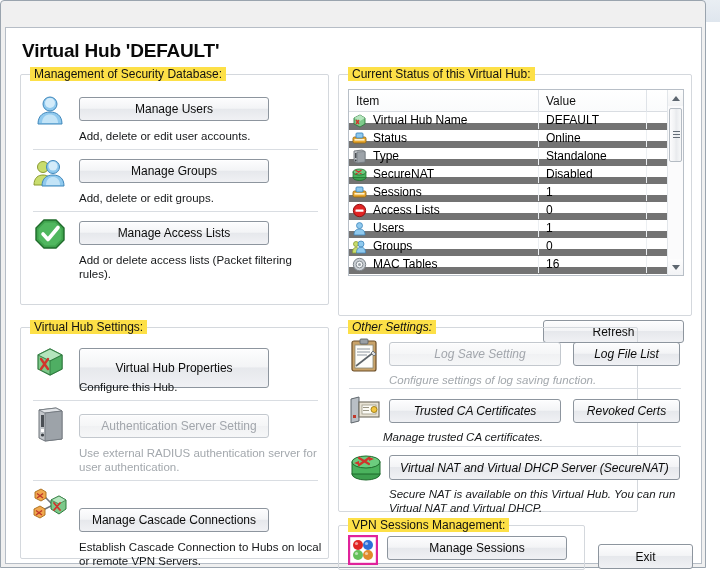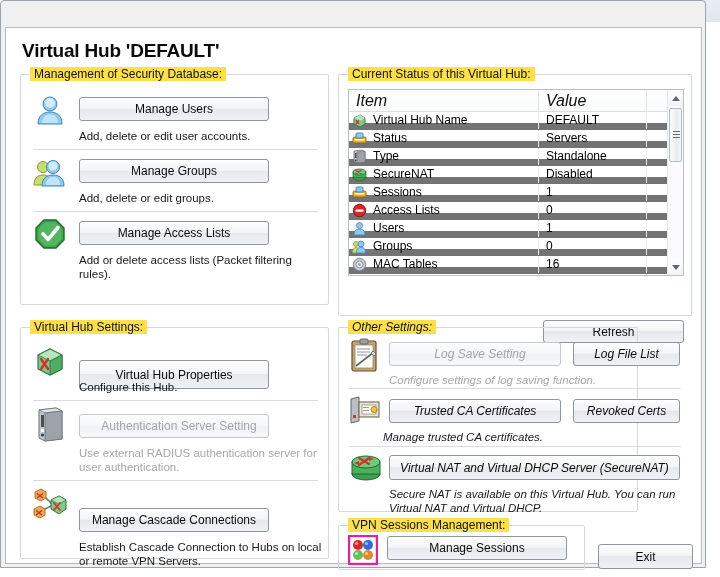--- a/index.html
+++ b/index.html
@@ -207,26 +207,25 @@
     height: 22px;
     background: linear-gradient(to bottom, #ffffff 0%, #fafbfc 100%);
     border-bottom: 1px solid #d9dde2;
     box-sizing: border-box;
   }
   .t-head-cell {
     position: absolute;
     top: 0;
     height: 22px;
     line-height: 22px;
-    font-size: 16px;
+    font-size: 12px;
     color: #111;
     padding-left: 7px;
     box-sizing: border-box;
     border-right: 1px solid #dfe3e8;
-    font-style: italic;
   }
   .t-body {
     position: absolute;
     left: 0;
     top: 22px;
     right: 0;
     bottom: 0;
   }
   .t-row {
     position: relative;
@@ -391,21 +390,21 @@
       <div class="gb-title">Virtual Hub Settings:</div>
 
       <div class="icon-box" style="left:12px; top:16px;">
         <svg width="34" height="34" viewBox="0 0 34 34">
           <polygon points="5,11 17,5 29,11 29,25 17,31 5,25" fill="#7dc98a" stroke="#2f7a3e" stroke-width="1.2"></polygon>
           <polygon points="5,11 17,5 29,11 17,17" fill="#b4e5bd" stroke="#2f7a3e" stroke-width="0.9"></polygon>
           <polygon points="17,17 29,11 29,25 17,31" fill="#4fae63" stroke="#2f7a3e" stroke-width="0.9"></polygon>
           <path d="M8,15 L15,25 M15,15 L8,25" stroke="#d0342c" stroke-width="2.4" fill="none" stroke-linecap="round"></path>
         </svg>
       </div>
-      <div class="btn" style="left:58px; top:20px; width:190px; height:29px;margin-top:12px;">Virtual Hub Properties</div>
+      <div class="btn" style="left:58px; top:20px; width:190px; height:40px;">Virtual Hub Properties</div>
       <div class="desc" style="left:58px; top:52px; width:240px;">Configure this Hub.</div>
 
       <div class="sep" style="left:12px; top:72px; width:285px;"></div>
 
       <div class="icon-box" style="left:14px; top:78px;">
         <svg width="30" height="36" viewBox="0 0 30 36">
           <polygon points="4,4 21,2 27,5 27,33 10,35 4,32" fill="#c3c7cb" stroke="#6f757b" stroke-width="1"></polygon>
           <polygon points="4,4 21,2 27,5 10,7" fill="#e2e5e8" stroke="#6f757b" stroke-width="0.8"></polygon>
           <polygon points="10,7 27,5 27,33 10,35" fill="#9da3a9" stroke="#6f757b" stroke-width="0.8"></polygon>
           <rect x="6" y="9" width="3" height="12" fill="#4a4f54"></rect>
@@ -454,21 +453,21 @@
                   </svg></span><span>Virtual Hub Name</span></div>
               <div class="t-cell-val">DEFAULT</div>
               <div class="t-cell-extra"></div>
             </div>
             <div class="t-row">
               <div class="t-cell-item"><span class="row-icon"><svg width="15" height="15" viewBox="0 0 15 15">
                     <rect x="1" y="6" width="13" height="6" rx="1.5" fill="#e8a72e" stroke="#9a6a10" stroke-width="0.9"></rect>
                     <rect x="4" y="2" width="7" height="5" rx="1" fill="#8fc9ee" stroke="#3f87bb" stroke-width="0.9"></rect>
                     <rect x="2.5" y="8" width="10" height="1.6" fill="#fff3cf"></rect>
                   </svg></span><span>Status</span></div>
-              <div class="t-cell-val">Servers</div>
+              <div class="t-cell-val">Online</div>
               <div class="t-cell-extra"></div>
             </div>
             <div class="t-row">
               <div class="t-cell-item"><span class="row-icon"><svg width="15" height="15" viewBox="0 0 15 15">
                     <polygon points="2,2 10,1 13,2.5 13,13 5,14 2,12.5" fill="#c3c7cb" stroke="#6f757b" stroke-width="0.9"></polygon>
                     <polygon points="5,3 13,2.5 13,13 5,14" fill="#9da3a9" stroke="#6f757b" stroke-width="0.7"></polygon>
                     <rect x="3" y="4" width="1.5" height="5" fill="#4a4f54"></rect>
                     <circle cx="3.7" cy="11.5" r="0.9" fill="#3b4045"></circle>
                   </svg></span><span>Type</span></div>
               <div class="t-cell-val">Standalone</div>

